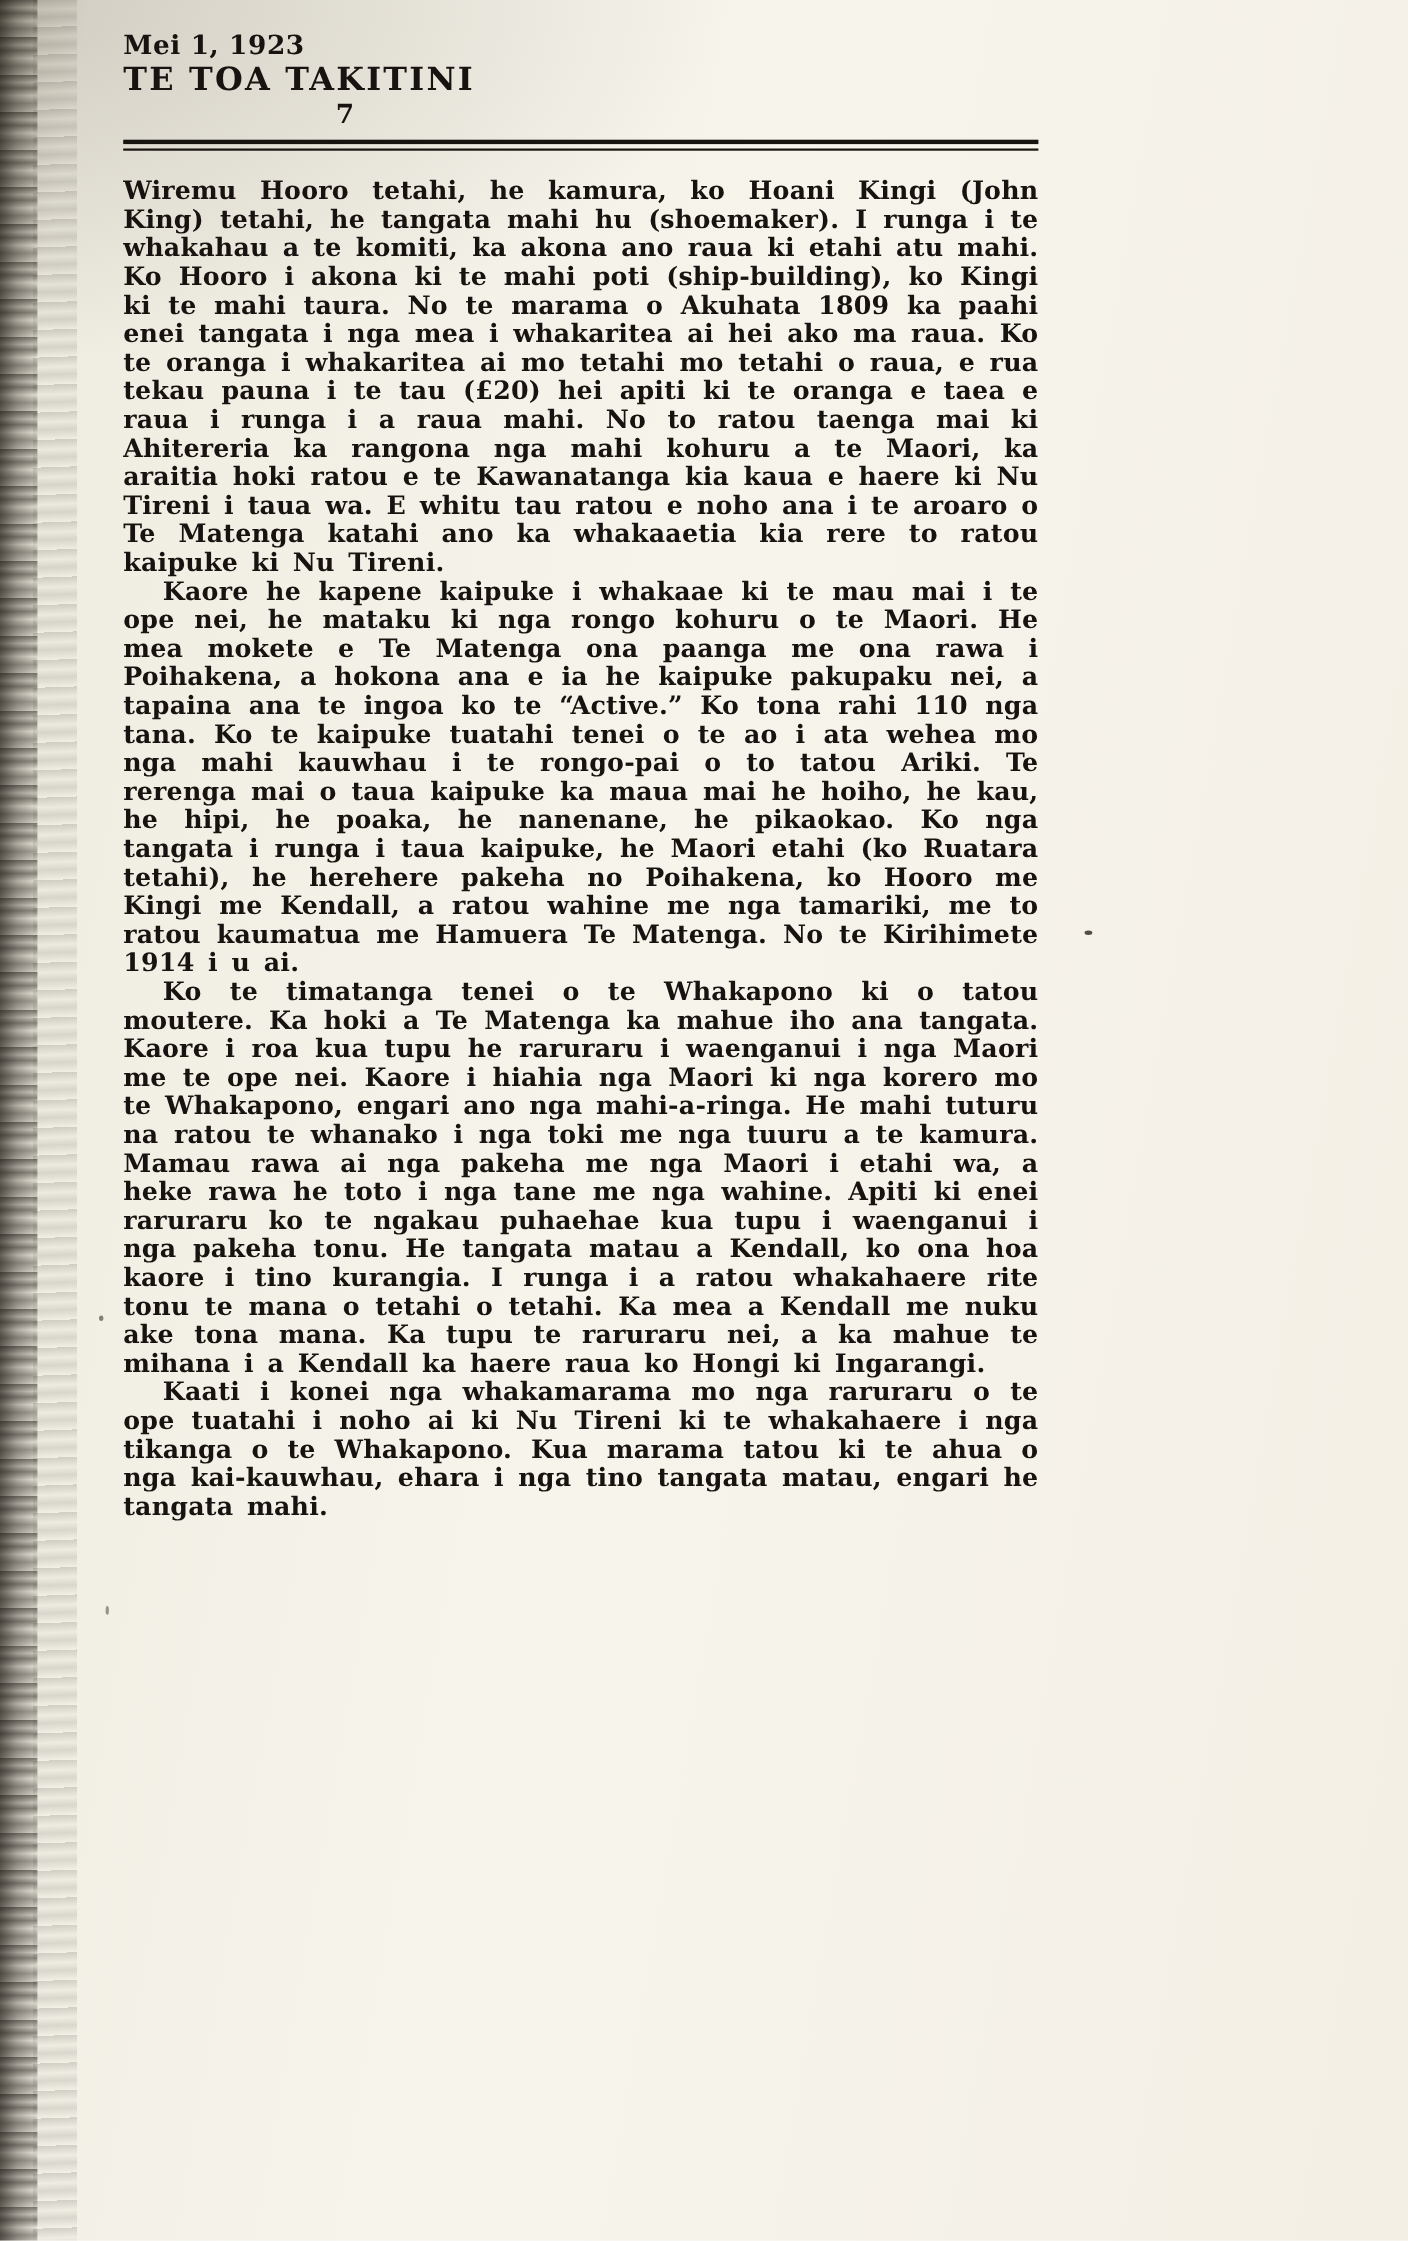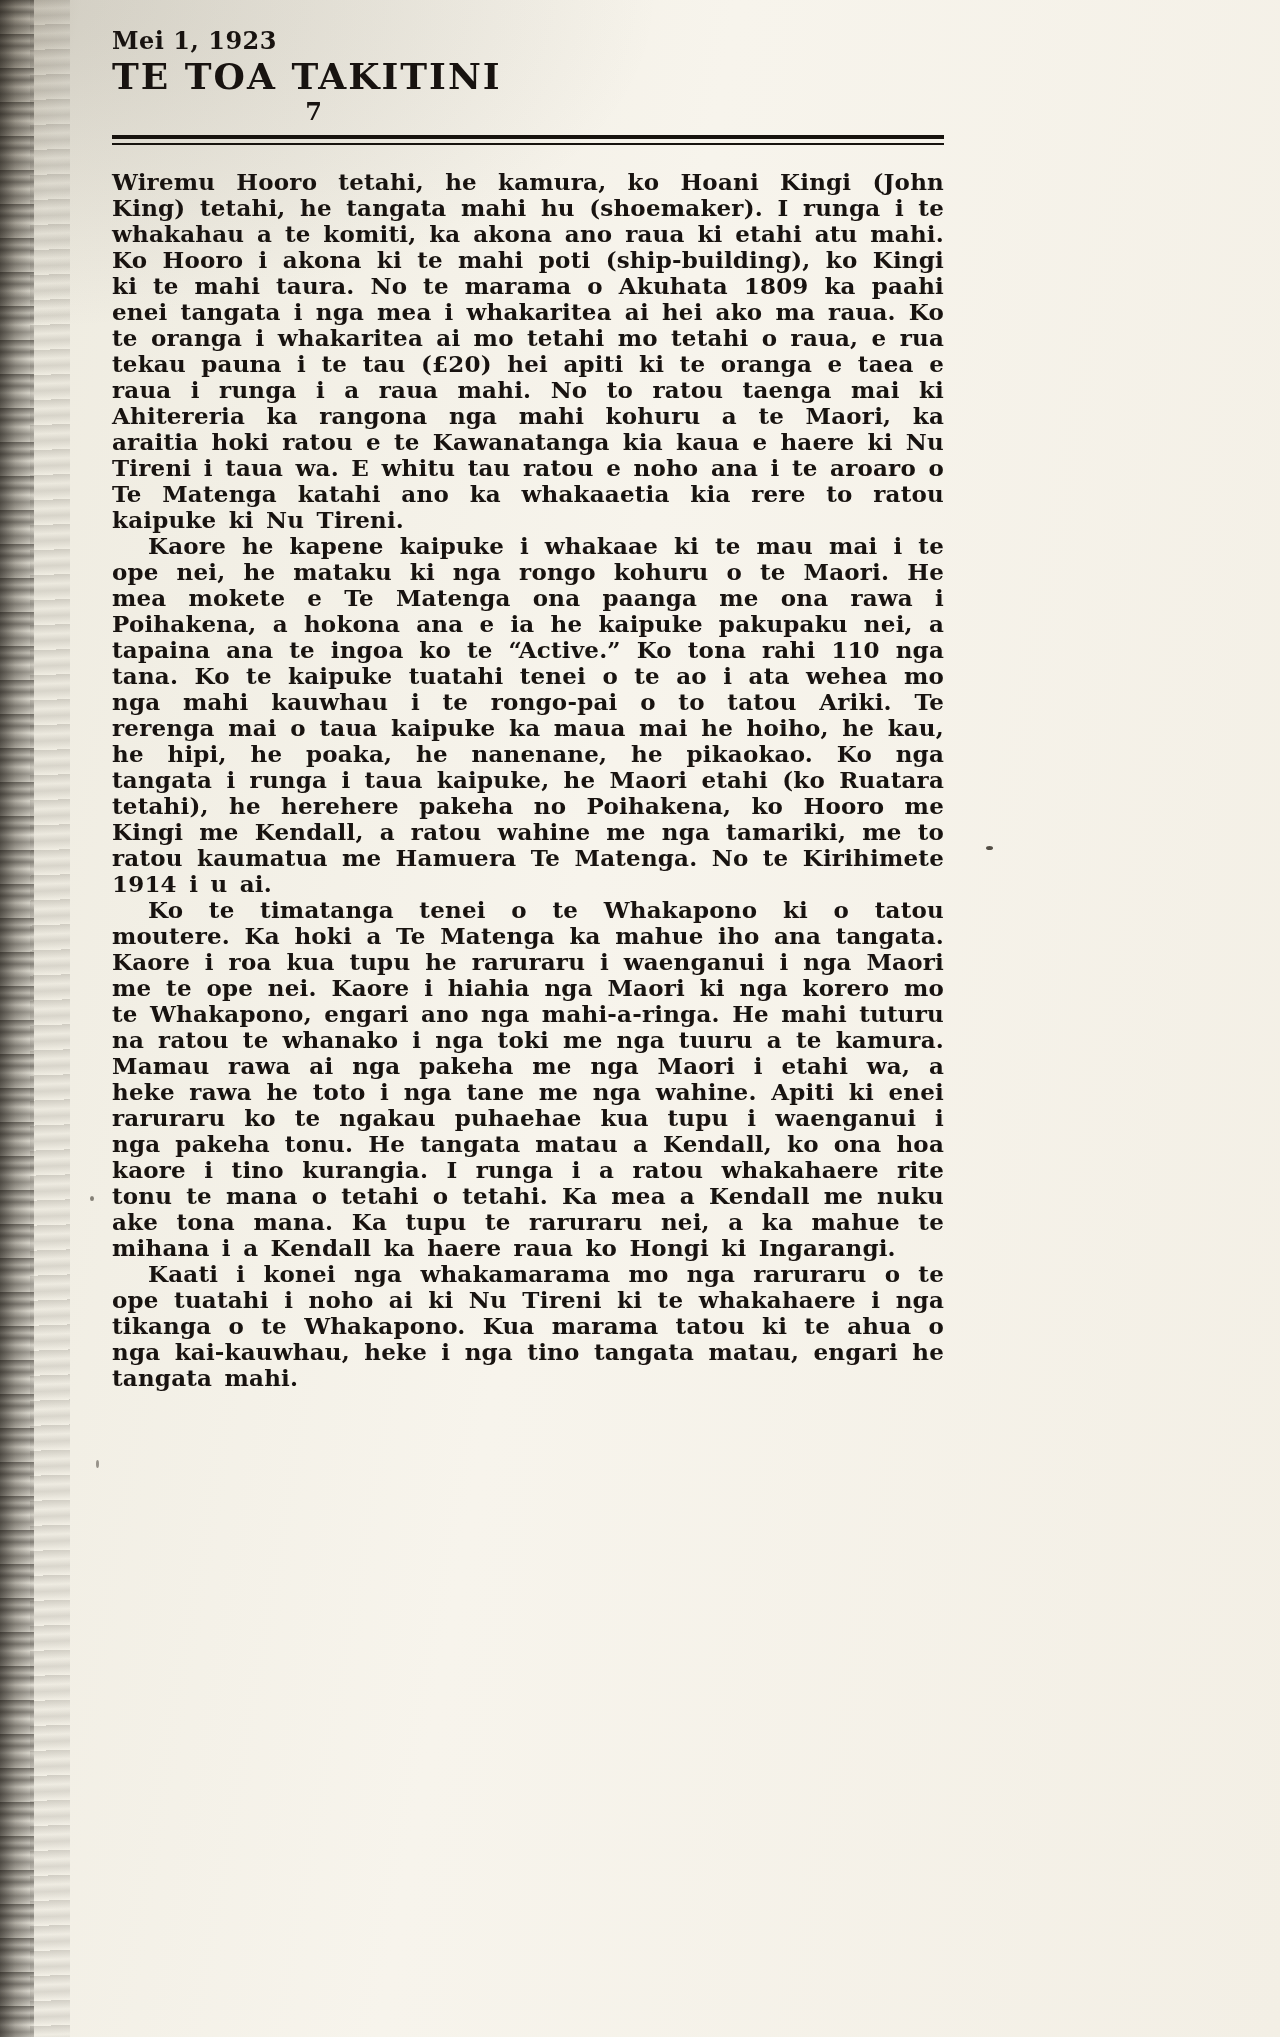--- a/index.html
+++ b/index.html
@@ -58,21 +58,21 @@
     font-weight: bold;
     flex-direction: column;
   }
   .masthead .date {
     width: 210px;
     font-size: 24px;
     letter-spacing: 0.5px;
   }
   .masthead .title {
     flex: 1;
-    font-size: 36px;
+    font-size: 29px;
     letter-spacing: 2px;
     white-space: nowrap;
   }
   .masthead .pageno {
     width: 210px;
     text-align: right;
     font-size: 24px;
   }
 
   .double-rule {
@@ -115,16 +115,16 @@
     <span class="title">TE TOA TAKITINI</span>
     <span class="pageno">7</span>
   </header>
 
   <div class="double-rule"></div>
 
   <main class="article">
     <p class="first">Wiremu Hooro tetahi, he kamura, ko Hoani Kingi (John King) tetahi, he tangata mahi hu (shoemaker). I runga i te whakahau a te komiti, ka akona ano raua ki etahi atu mahi. Ko Hooro i akona ki te mahi poti (ship-building), ko Kingi ki te mahi taura. No te marama o Akuhata 1809 ka paahi enei tangata i nga mea i whakaritea ai hei ako ma raua. Ko te oranga i whakaritea ai mo tetahi mo tetahi o raua, e rua tekau pauna i te tau (£20) hei apiti ki te oranga e taea e raua i runga i a raua mahi. No to ratou taenga mai ki Ahitereria ka rangona nga mahi kohuru a te Maori, ka araitia hoki ratou e te Kawanatanga kia kaua e haere ki Nu Tireni i taua wa. E whitu tau ratou e noho ana i te aroaro o Te Matenga katahi ano ka whakaaetia kia rere to ratou kaipuke ki Nu Tireni.</p>
     <p>Kaore he kapene kaipuke i whakaae ki te mau mai i te ope nei, he mataku ki nga rongo kohuru o te Maori. He mea mokete e Te Matenga ona paanga me ona rawa i Poihakena, a hokona ana e ia he kaipuke pakupaku nei, a tapaina ana te ingoa ko te “Active.” Ko tona rahi 110 nga tana. Ko te kaipuke tuatahi tenei o te ao i ata wehea mo nga mahi kauwhau i te rongo-pai o to tatou Ariki. Te rerenga mai o taua kaipuke ka maua mai he hoiho, he kau, he hipi, he poaka, he nanenane, he pikaokao. Ko nga tangata i runga i taua kaipuke, he Maori etahi (ko Ruatara tetahi), he herehere pakeha no Poihakena, ko Hooro me Kingi me Kendall, a ratou wahine me nga tamariki, me to ratou kaumatua me Hamuera Te Matenga. No te Kirihimete 1914 i u ai.</p>
     <p>Ko te timatanga tenei o te Whakapono ki o tatou moutere. Ka hoki a Te Matenga ka mahue iho ana tangata. Kaore i roa kua tupu he raruraru i waenganui i nga Maori me te ope nei. Kaore i hiahia nga Maori ki nga korero mo te Whakapono, engari ano nga mahi-a-ringa. He mahi tuturu na ratou te whanako i nga toki me nga tuuru a te kamura. Mamau rawa ai nga pakeha me nga Maori i etahi wa, a heke rawa he toto i nga tane me nga wahine. Apiti ki enei raruraru ko te ngakau puhaehae kua tupu i waenganui i nga pakeha tonu. He tangata matau a Kendall, ko ona hoa kaore i tino kurangia. I runga i a ratou whakahaere rite tonu te mana o tetahi o tetahi. Ka mea a Kendall me nuku ake tona mana. Ka tupu te raruraru nei, a ka mahue te mihana i a Kendall ka haere raua ko Hongi ki Ingarangi.</p>
-    <p>Kaati i konei nga whakamarama mo nga raruraru o te ope tuatahi i noho ai ki Nu Tireni ki te whakahaere i nga tikanga o te Whakapono. Kua marama tatou ki te ahua o nga kai-kauwhau, heke i nga tino tangata matau, engari he tangata mahi.</p>
+    <p>Kaati i konei nga whakamarama mo nga raruraru o te ope tuatahi i noho ai ki Nu Tireni ki te whakahaere i nga tikanga o te Whakapono. Kua marama tatou ki te ahua o nga kai-kauwhau, ehara i nga tino tangata matau, engari he tangata mahi.</p>
   </main>
 
 </div>
 
 </body></html>

